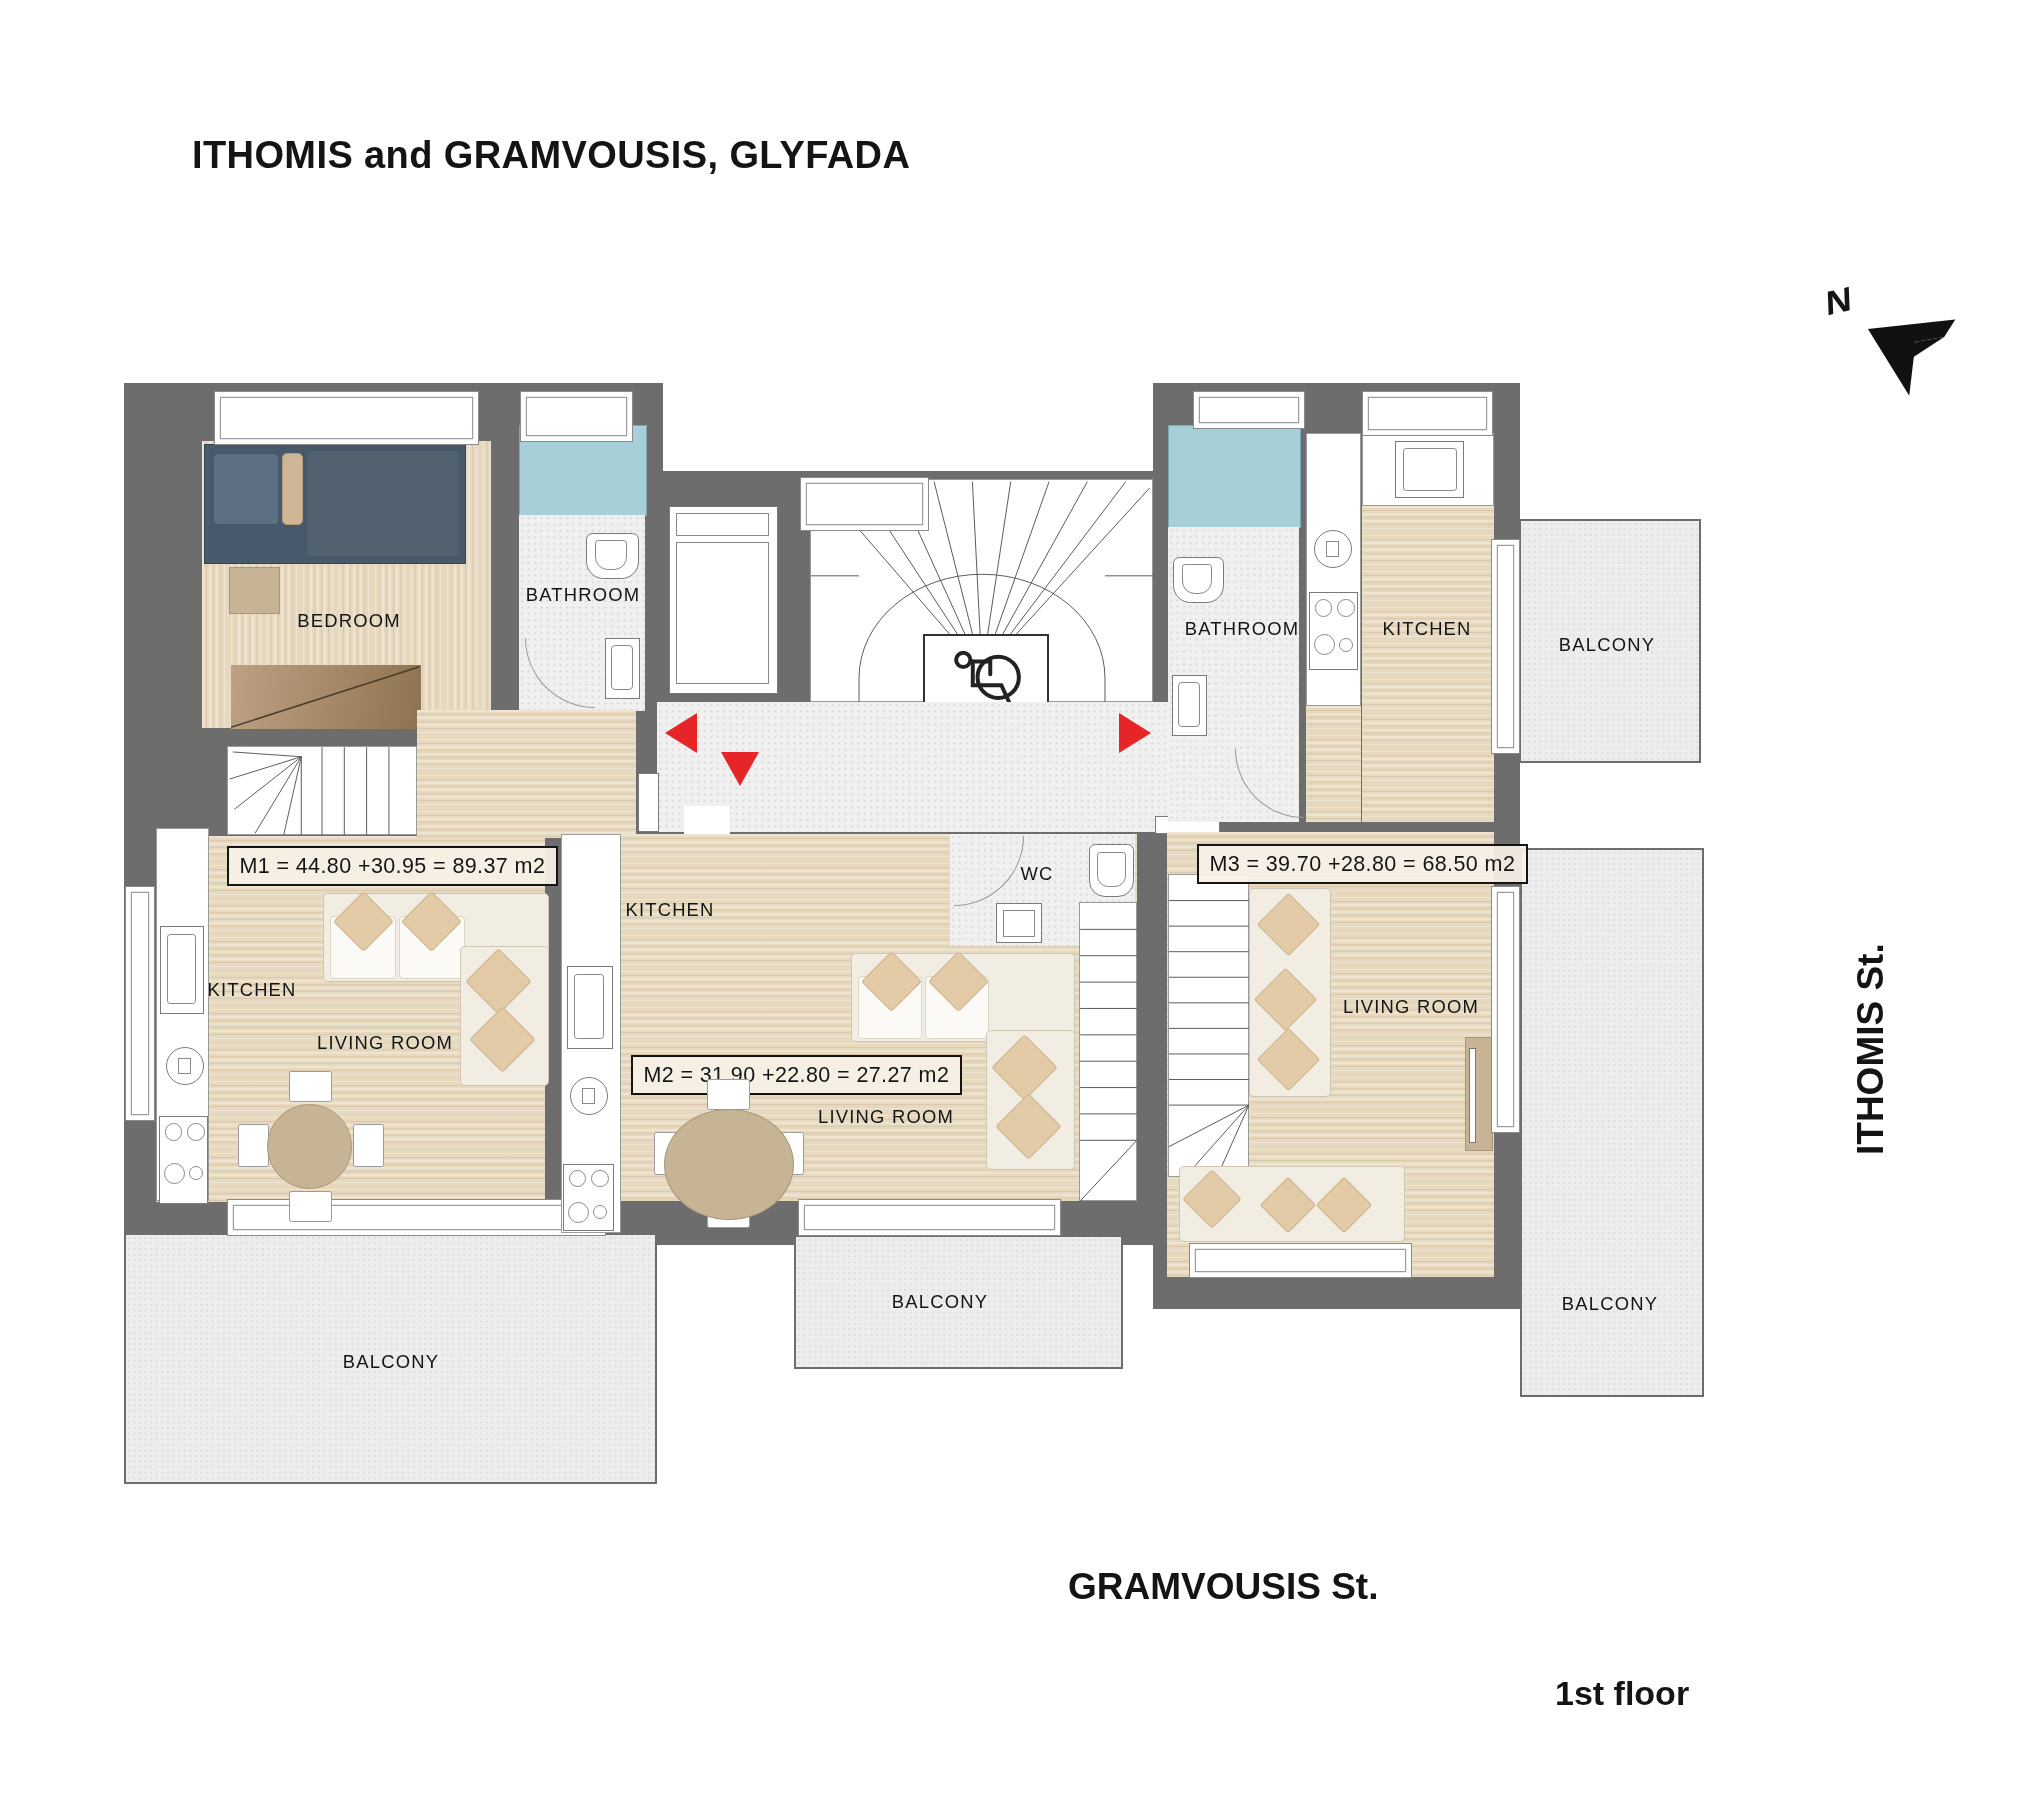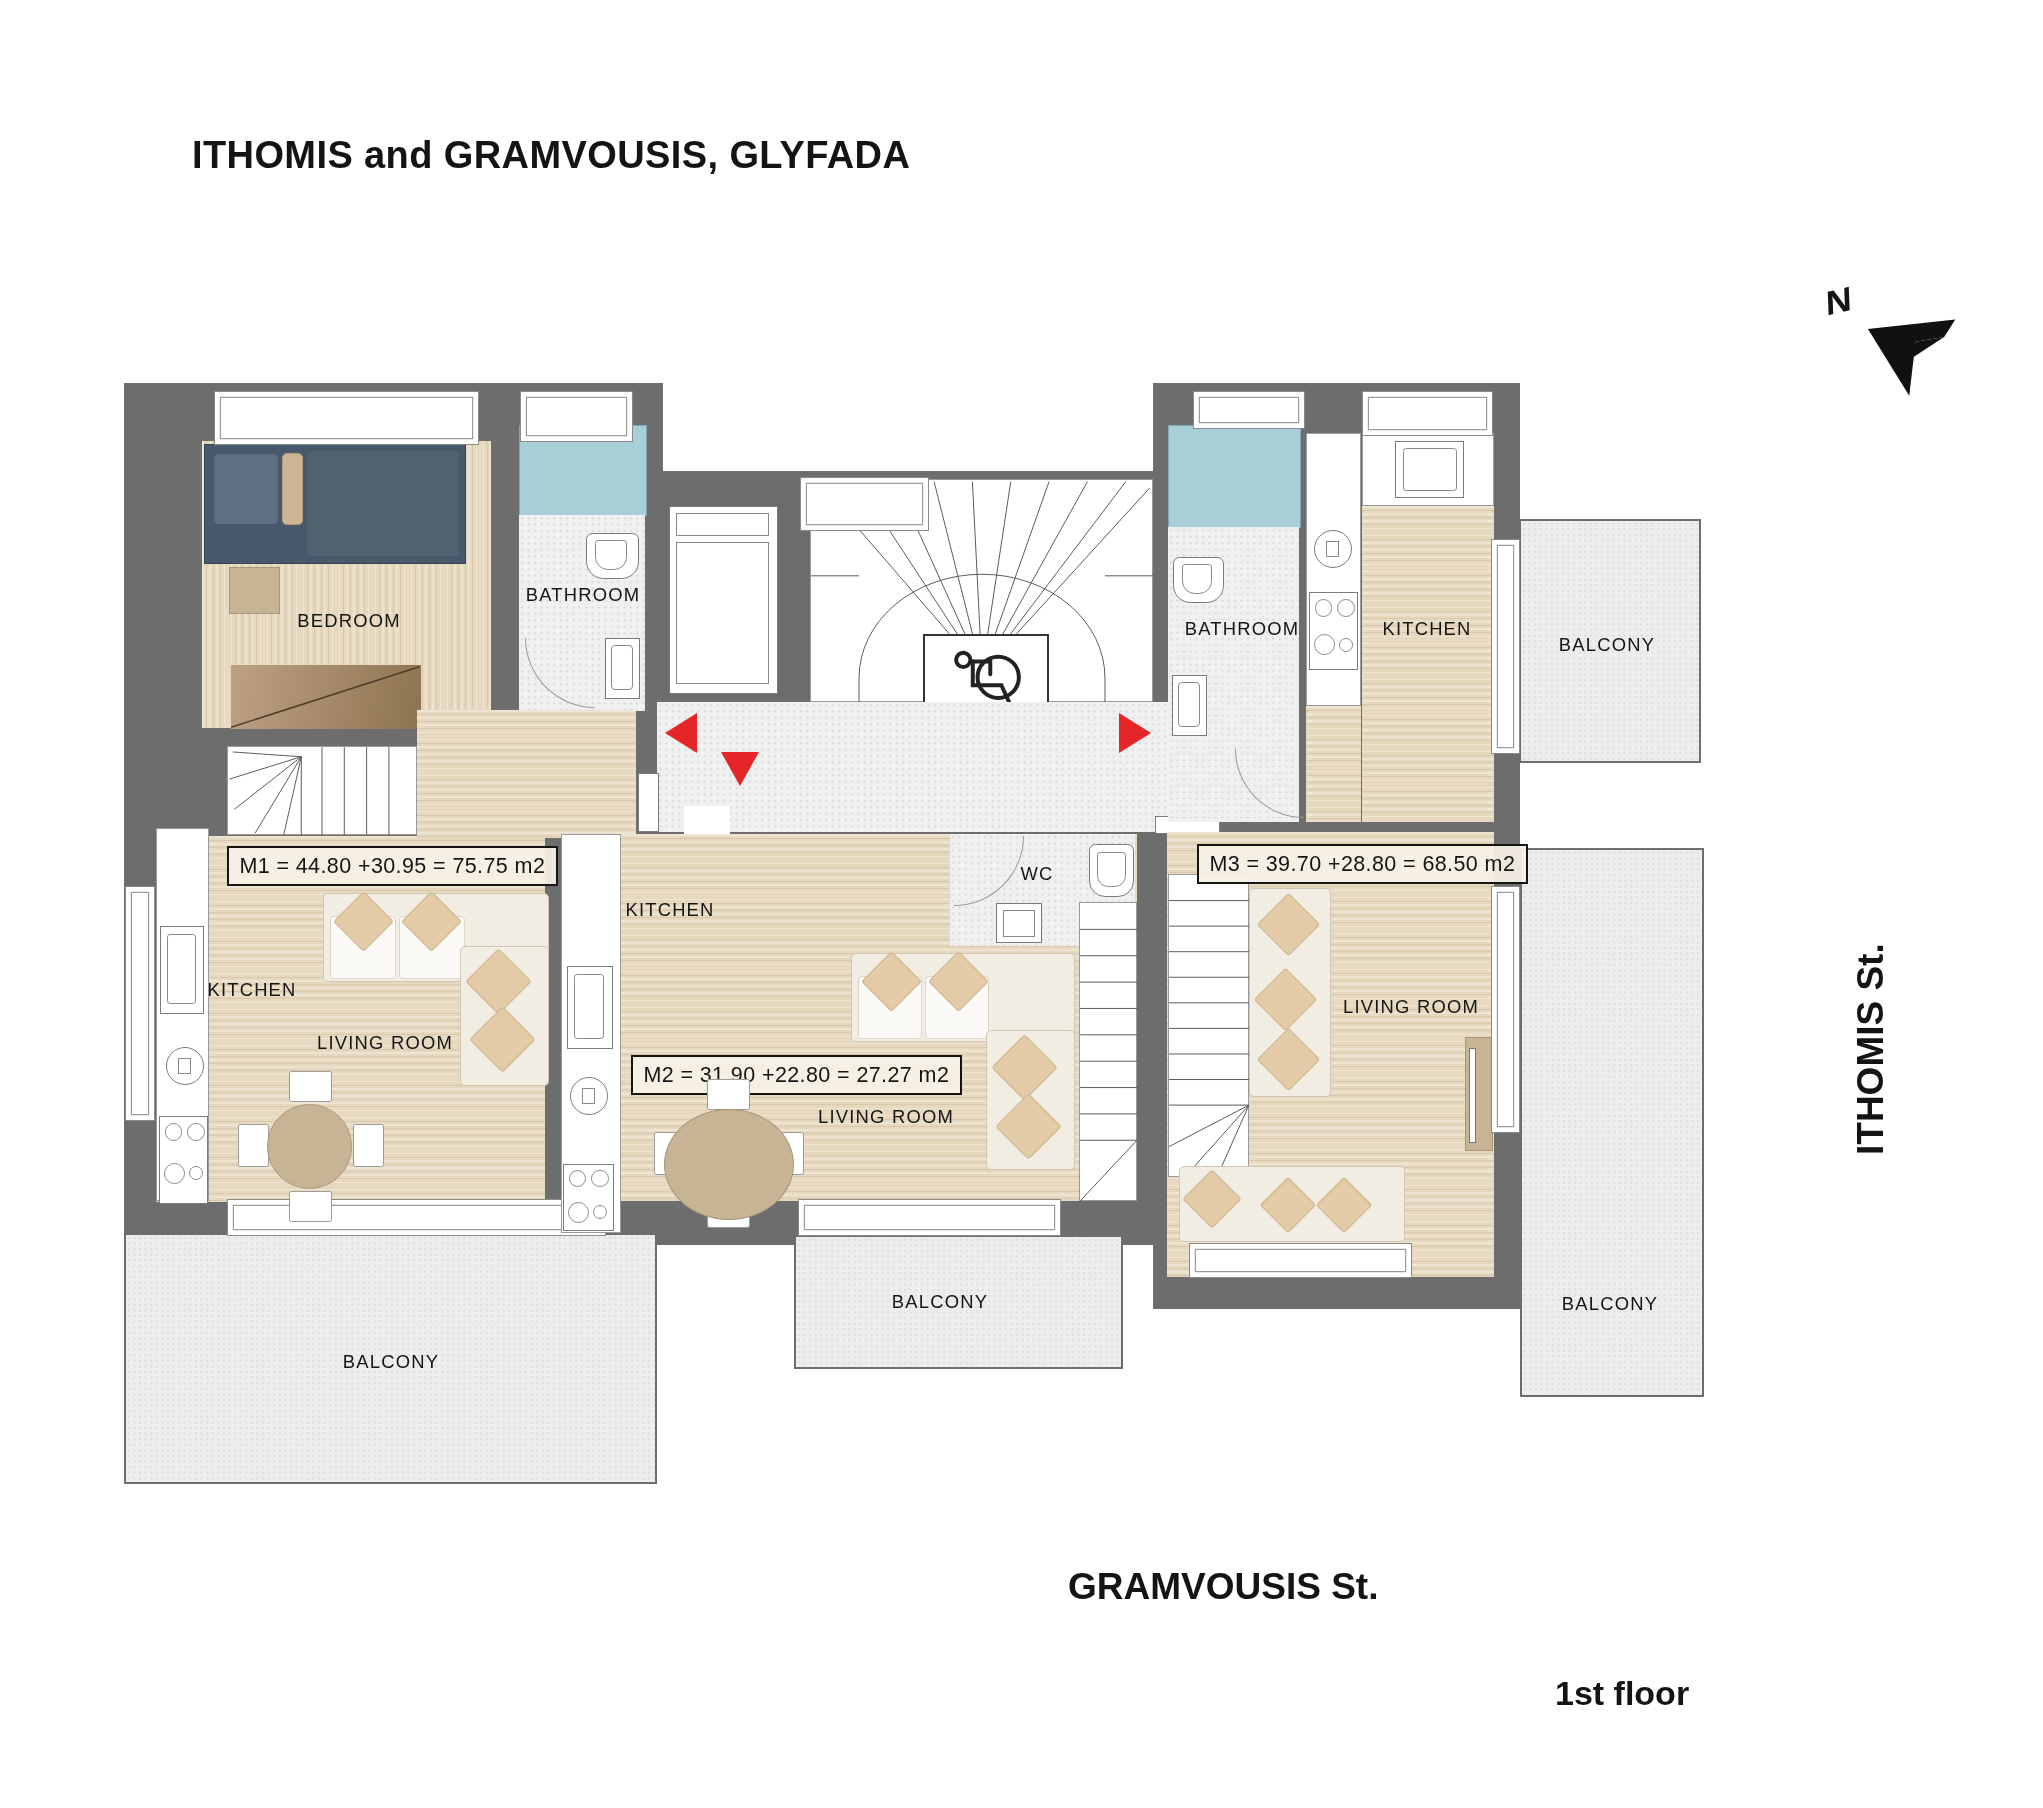--- a/index.html
+++ b/index.html
@@ -150,21 +150,21 @@
   </div>
   <div class="fx" style="left:159px;top:1116px;width:49px;height:88px;">
     <div class="fxin circle" style="left:4.8px;top:6.4px;width:17.6px;height:17.6px;"></div>
     <div class="fxin circle" style="left:27px;top:6.4px;width:17.6px;height:17.6px;"></div>
     <div class="fxin circle" style="left:4px;top:46px;width:21px;height:21px;"></div>
     <div class="fxin circle" style="left:29px;top:49px;width:14.4px;height:14.4px;"></div>
   </div>
   <div class="win" style="left:125px;top:886px;width:30px;height:235px;"></div>
   <div class="win" style="left:227px;top:1199px;width:379px;height:37px;"></div>
 
-  <div class="area-box" style="left:227px;top:846px;">M1 = 44.80 +30.95 = 75.75 m2</div>
+  <div class="area-box" style="left:227px;top:846px;">M1 = 44.80 +30.95 = 89.37 m2</div>
   <div class="lbl" style="left:252px;top:990px;">KITCHEN</div>
   <div class="lbl" style="left:385px;top:1043px;">LIVING ROOM</div>
 
   <div class="sofa" style="left:323px;top:893px;width:226px;height:89px;">
     <div class="cush" style="left:6.4px;top:22.3px;width:64px;height:61px;"></div>
     <div class="cush" style="left:75px;top:22.3px;width:64px;height:61px;"></div>
     <div class="pil" style="left:17.6px;top:6.4px;width:41px;height:41px;"></div>
     <div class="pil" style="left:86px;top:6.4px;width:41px;height:41px;"></div>
   </div>
   <div class="sofa" style="left:460px;top:946px;width:89px;height:140px;">

